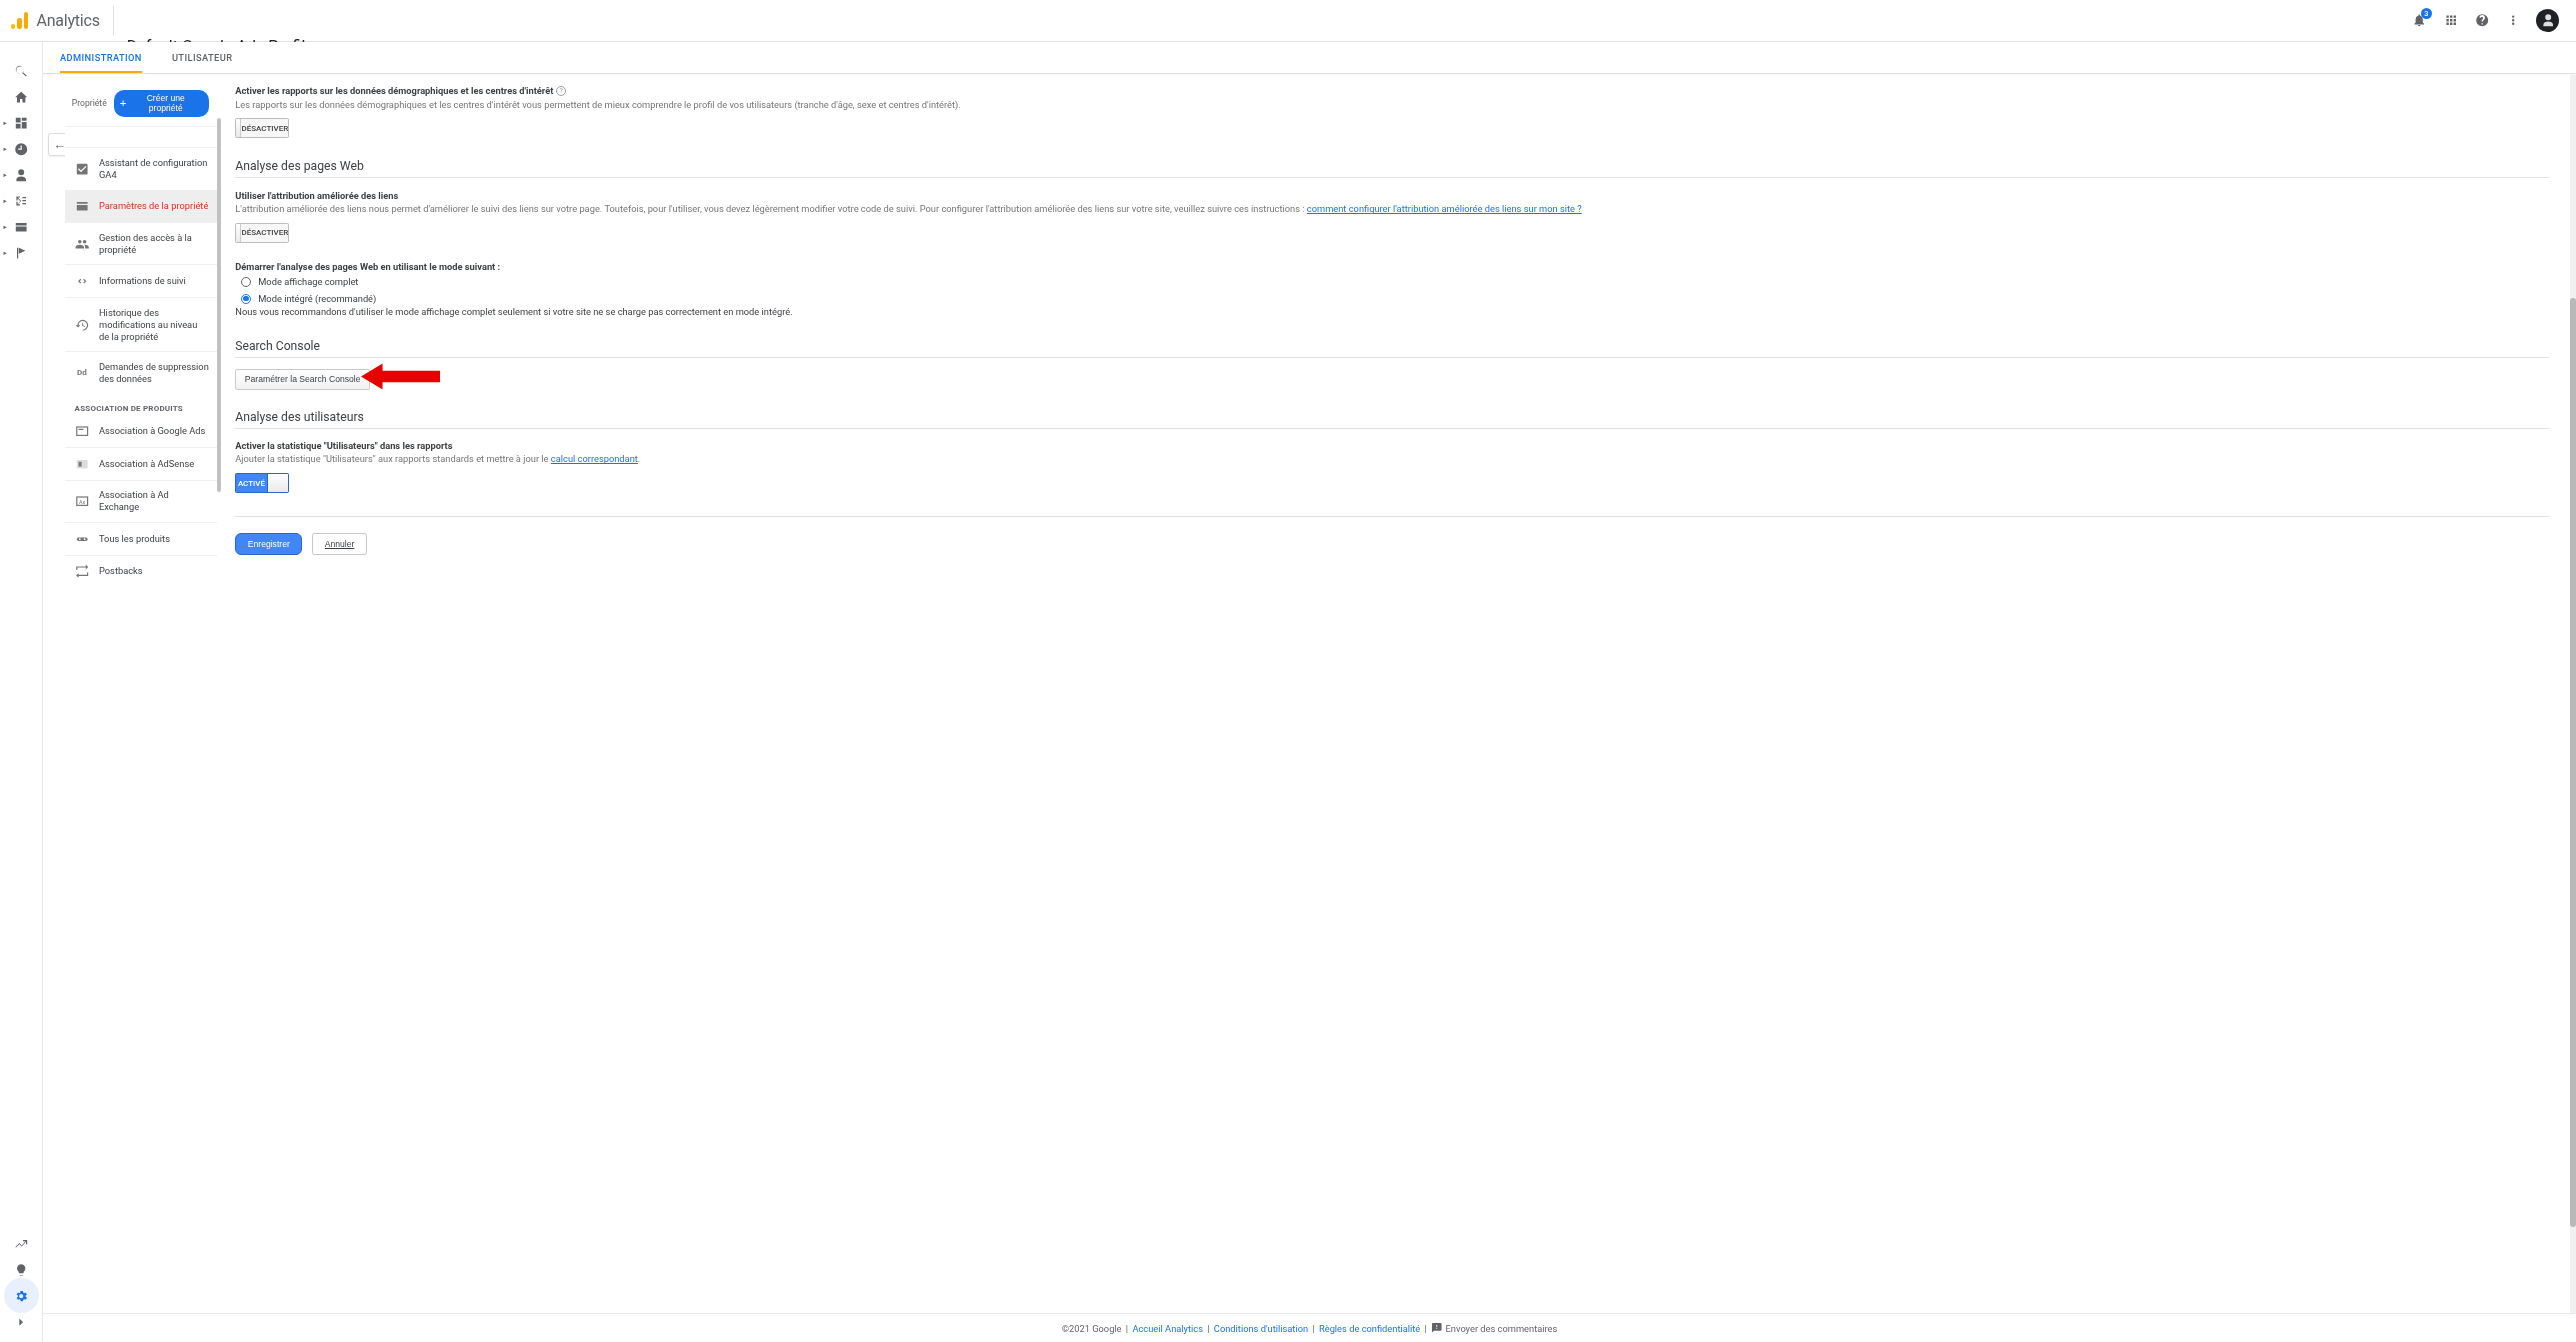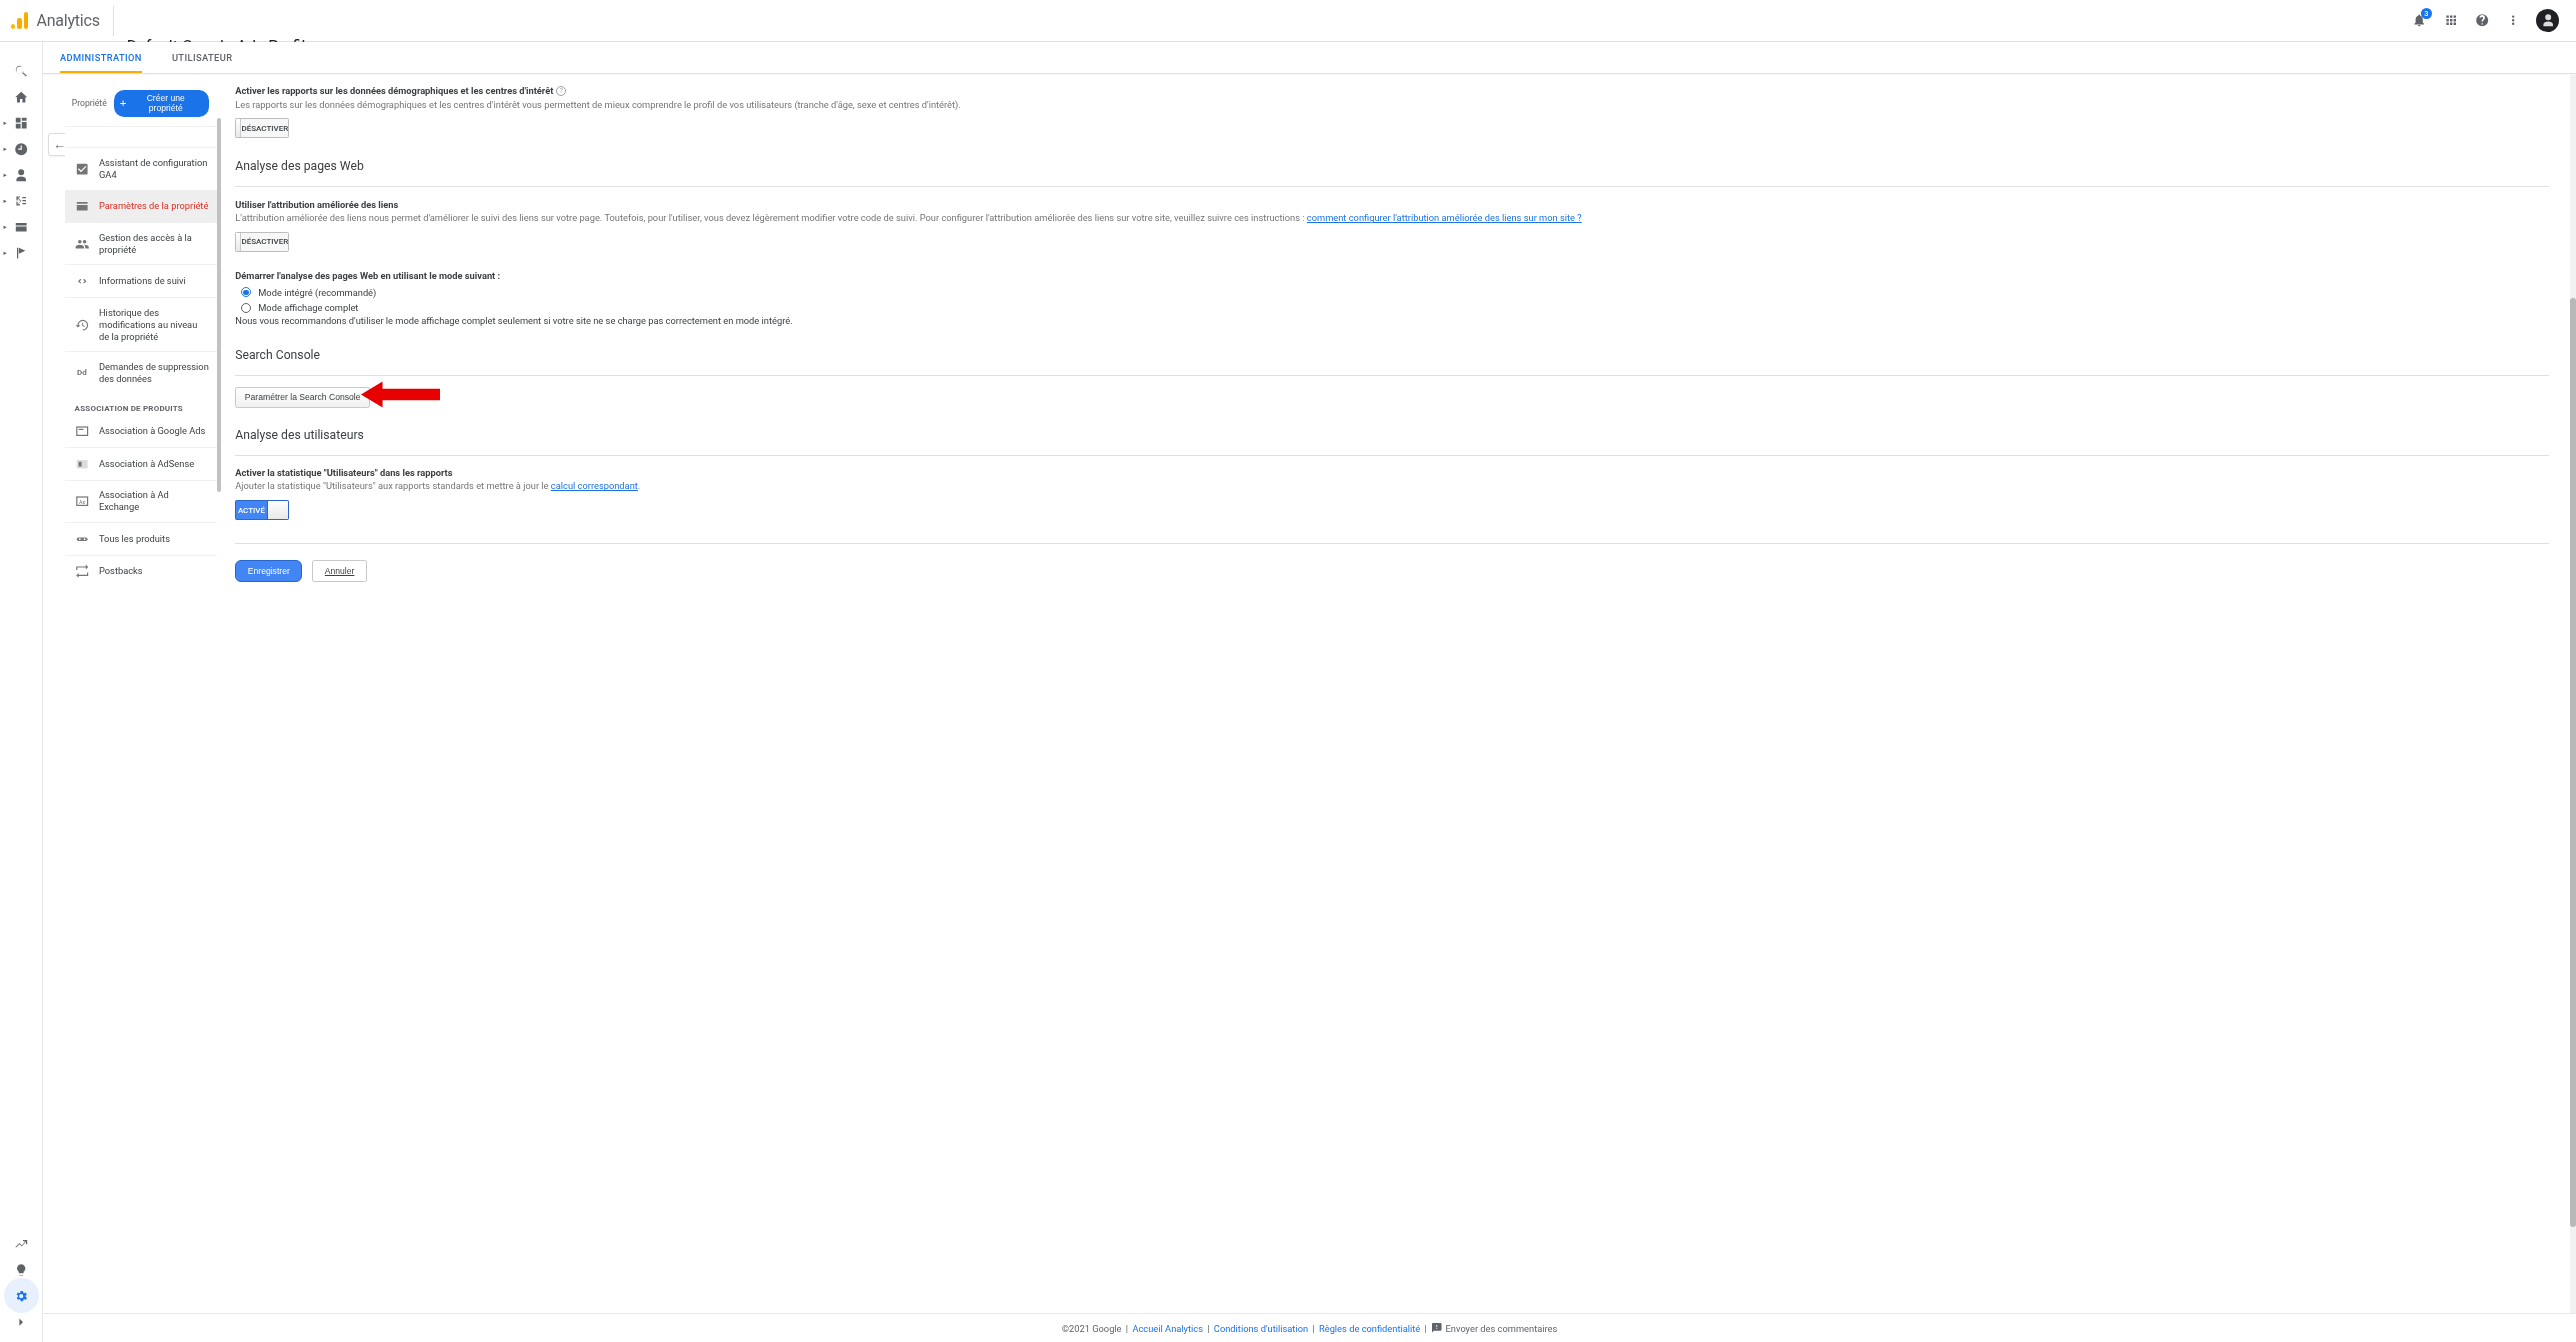--- a/index.html
+++ b/index.html
@@ -276,21 +276,21 @@
     padding: 10px 21.6px 14.4px 14.4px;
     position: relative;
   }
 
   .section-heading {
     font-size: 12.2px;
     color: #3c4043;
     font-weight: 400;
     margin: 20px 0 1.4px 0;
     border-bottom: 0.7px solid #e0e0e0;
-    padding-bottom: 13px;
+    padding-bottom: 4px;
   }
   .sub-title {
     font-size: 9.3px;
     font-weight: 700;
     color: #3c4043;
     margin-top: 11.5px;
   }
   .desc {
     font-size: 9.3px;
     color: #757575;
@@ -703,27 +703,27 @@
           <div class="sub-title">Utiliser l'attribution améliorée des liens</div>
           <div class="desc">
             <span>L'attribution améliorée des liens nous permet d'améliorer le suivi des liens sur votre page. Toutefois, pour l'utiliser, vous devez légèrement modifier votre code de suivi. Pour configurer l'attribution améliorée des liens sur votre site, veuillez suivre ces instructions : </span><a>comment configurer l'attribution améliorée des liens sur mon site ?</a>
           </div>
           <div class="toggle">
             <div class="handle"></div>
             <div class="state">DÉSACTIVER</div>
           </div>
 
           <div class="sub-title" style="margin-top:17px">Démarrer l'analyse des pages Web en utilisant le mode suivant :</div>
+          <div class="radio-row" style="margin-left:5.8px">
+            <div class="radio"></div>
+            <span>Mode affichage complet</span>
+          </div>
           <div class="radio-row" style="margin-left:5.8px;margin-top:5.8px">
             <div class="radio checked"></div>
             <span>Mode intégré (recommandé)</span>
-          </div>
-          <div class="radio-row" style="margin-left:5.8px">
-            <div class="radio"></div>
-            <span>Mode affichage complet</span>
           </div>
           <div class="desc" style="color:#3c4043;margin-top:1px">Nous vous recommandons d'utiliser le mode affichage complet seulement si votre site ne se charge pas correctement en mode intégré.</div>
 
           <div class="section-heading">Search Console</div>
           <div style="position:relative;">
             <button class="plain-btn">Paramétrer la Search Console</button>
             <svg class="big-arrow" style="left:126px;top:2.9px" viewBox="0 0 110 40">
               <polygon points="0,20 30,2 30,12 110,12 110,28 30,28 30,38" fill="#e60000"></polygon>
             </svg>
           </div>

